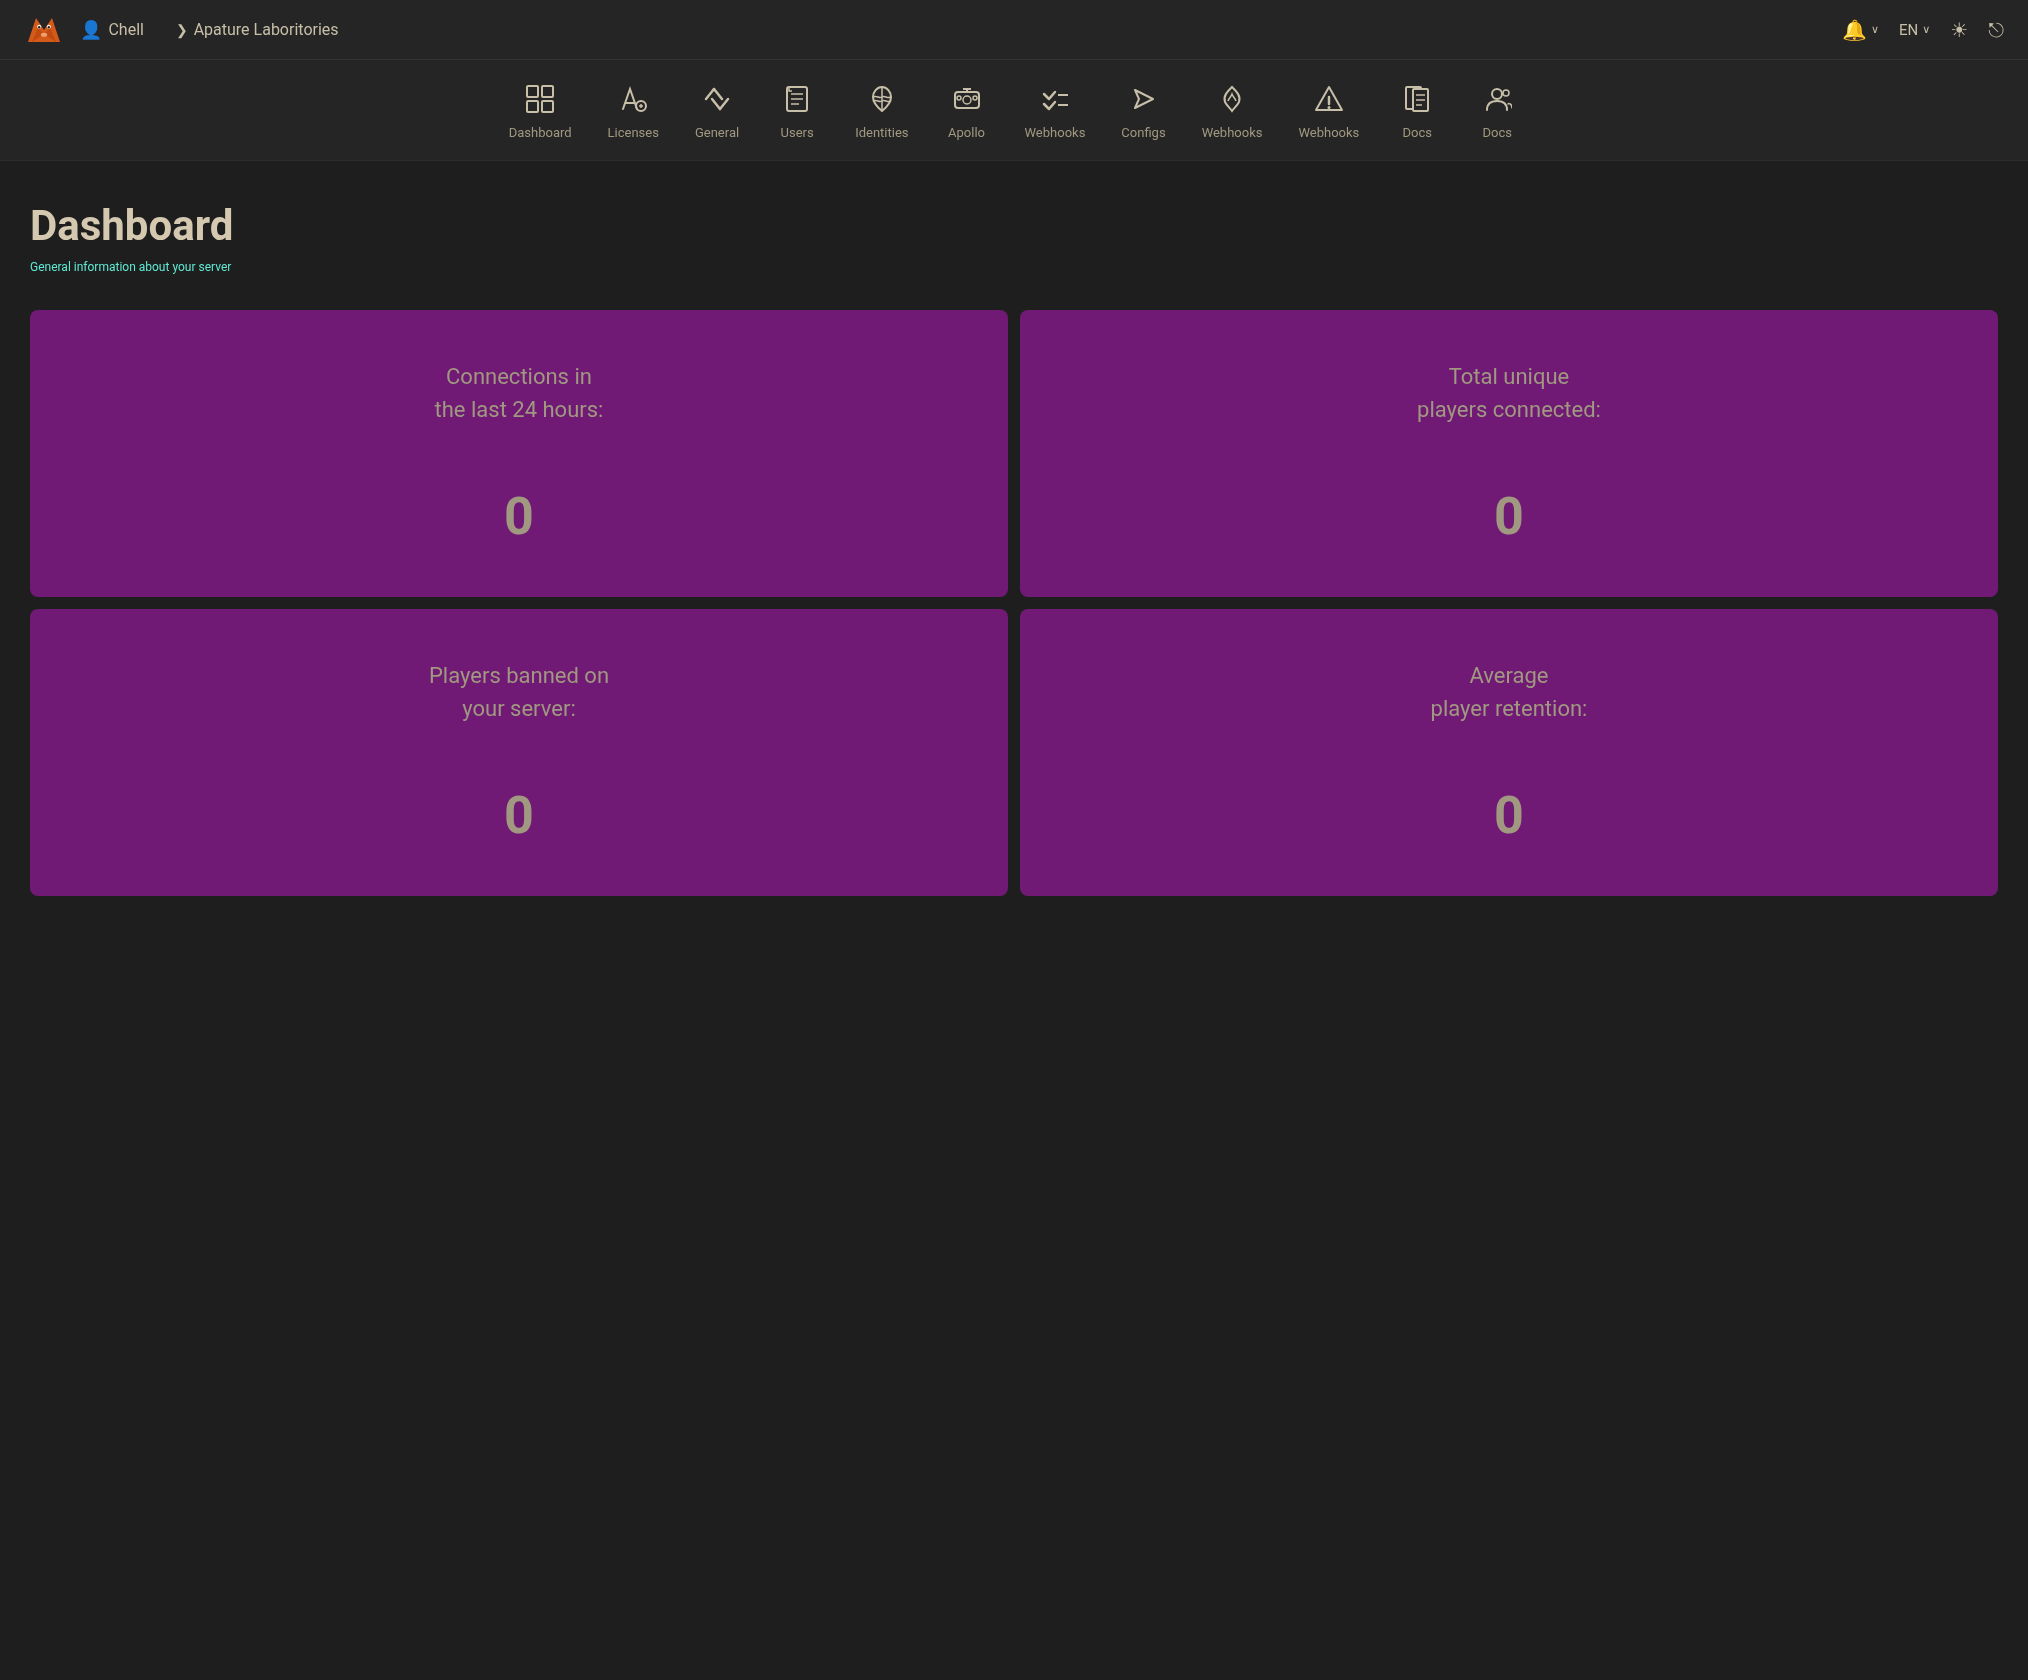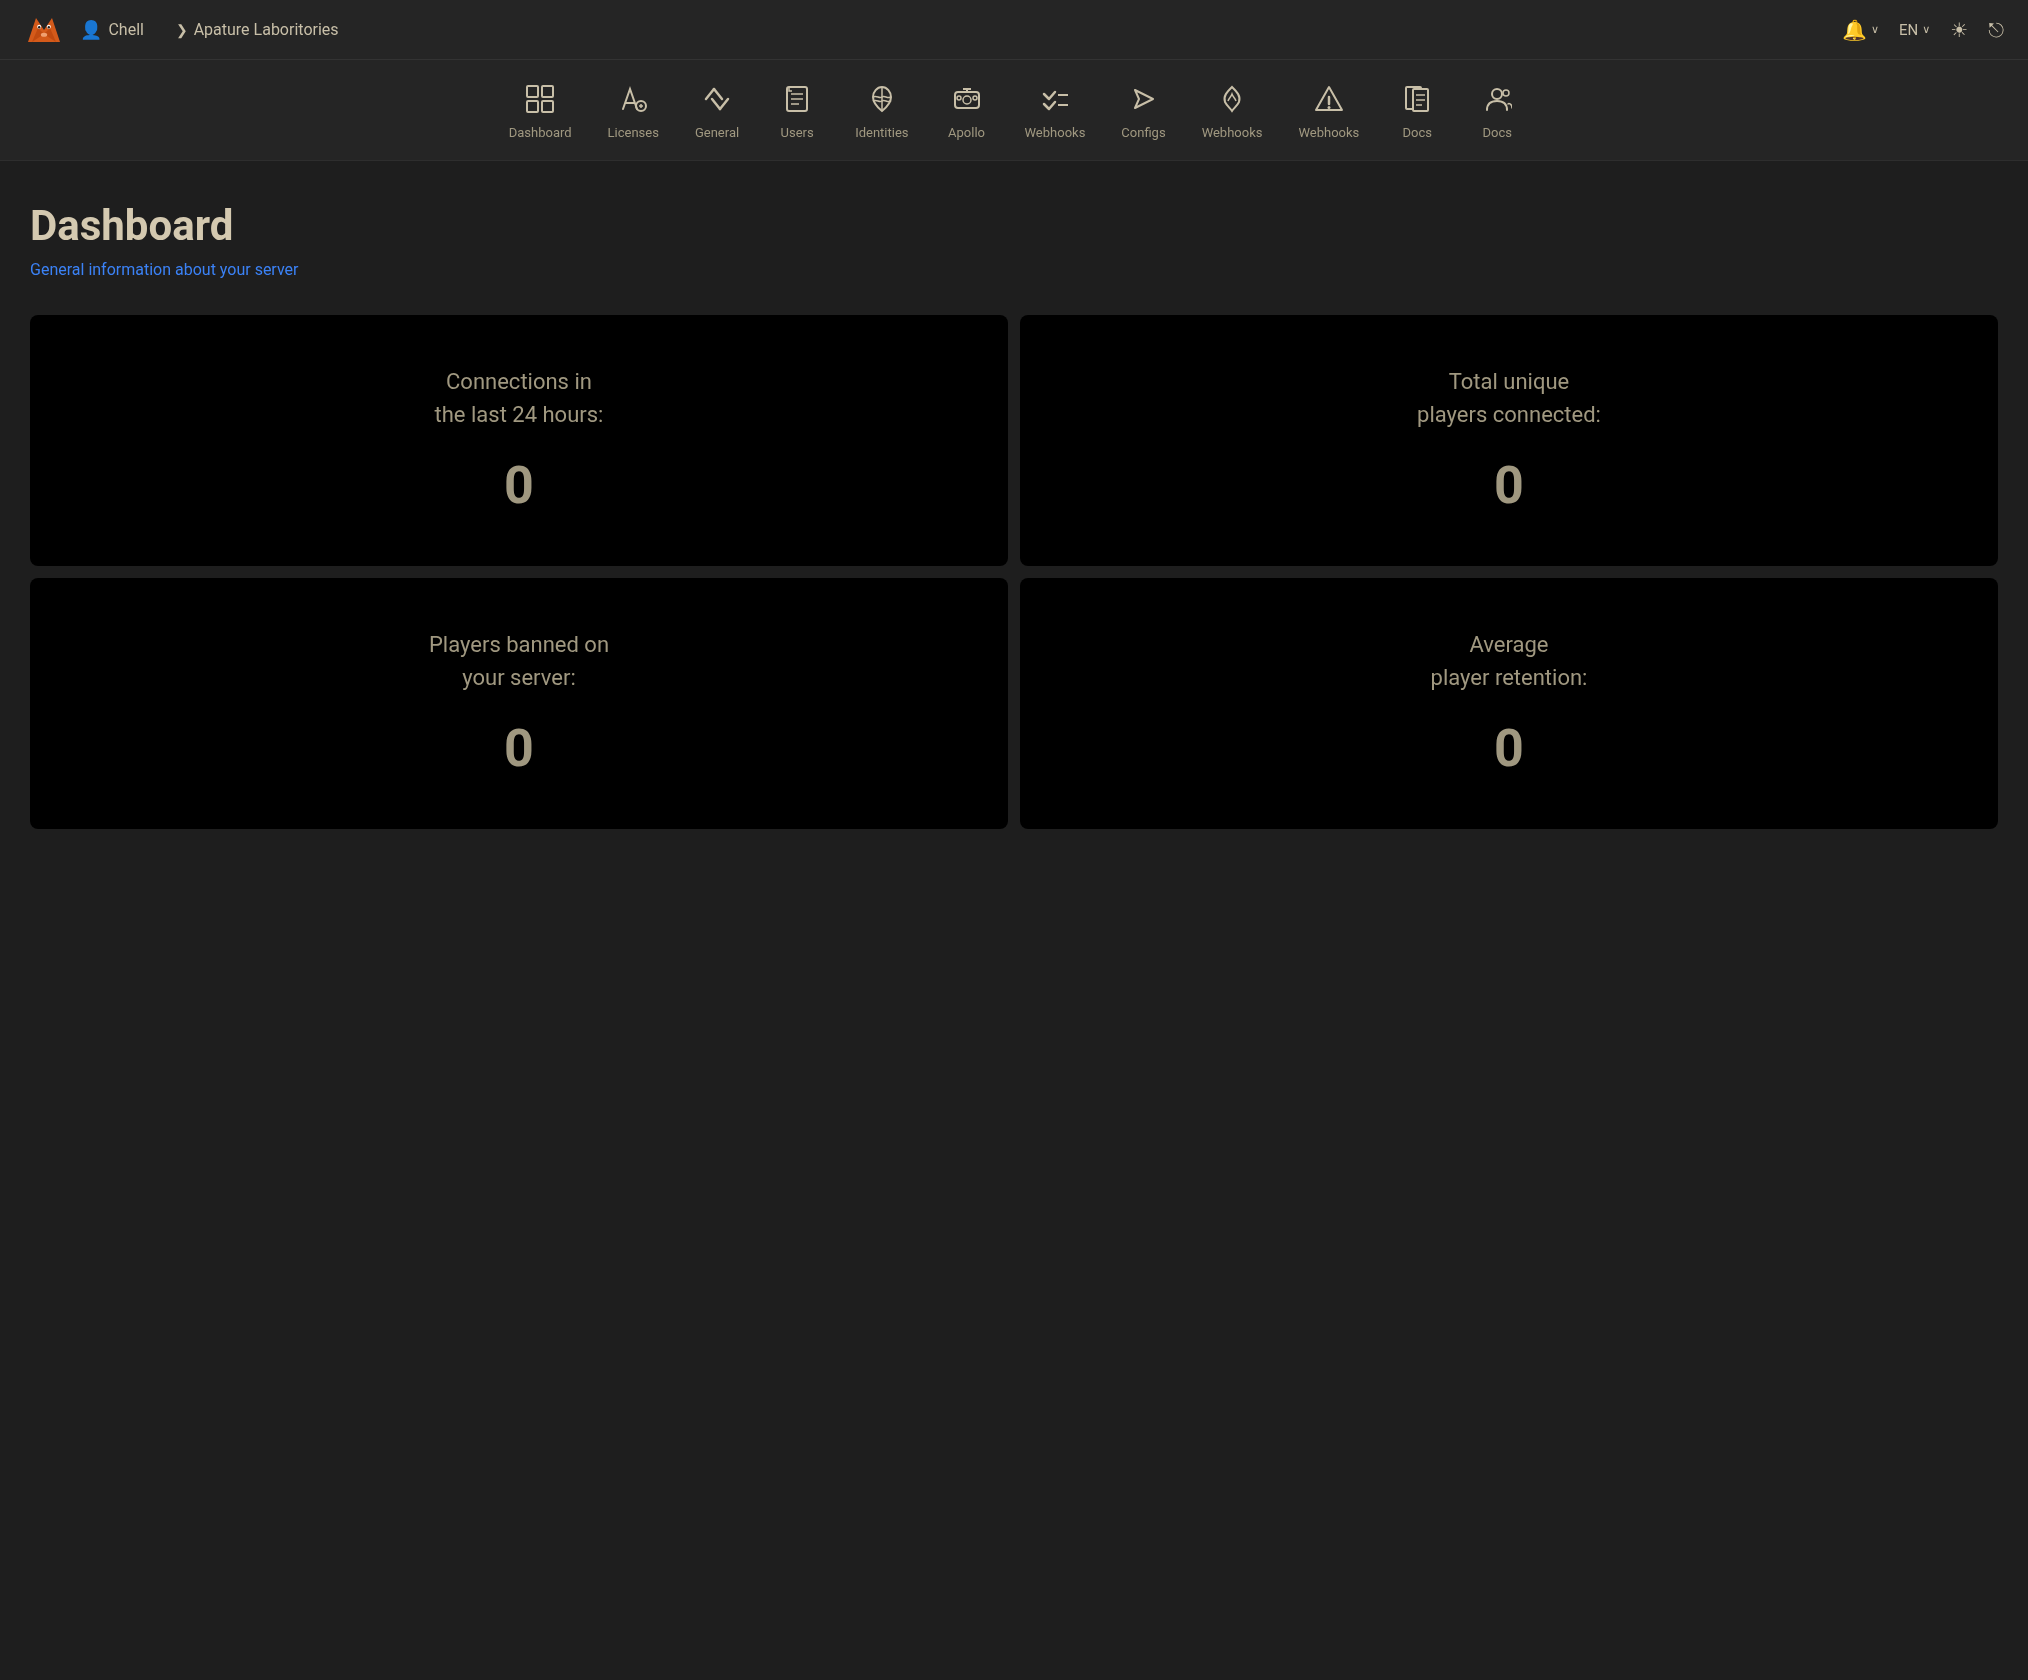--- a/index.html
+++ b/index.html
@@ -97,41 +97,42 @@
     }
 
     .page-title {
       font-size: 42px;
       font-weight: 700;
       color: #d4c9b0;
       margin-bottom: 10px;
     }
 
     .page-subtitle {
-      font-size: 16px;
-      color: #3b82f6;
+      font-size: 12px;
+      color: #5eead4;
       margin-bottom: 36px;
     }
 
     
     .stats-grid {
       display: grid;
       grid-template-columns: 1fr 1fr;
       gap: 12px;
     }
 
     .stat-card {
-      background-color: #000000;
+      background-color: #701a75;
       border-radius: 8px;
       padding: 50px 30px;
       display: flex;
       flex-direction: column;
       align-items: center;
       justify-content: center;
       min-height: 240px;
+      gap: 36px;
     }
 
     .stat-label {
       font-size: 22px;
       color: #a09880;
       text-align: center;
       line-height: 1.5;
       margin-bottom: 24px;
     }
 

